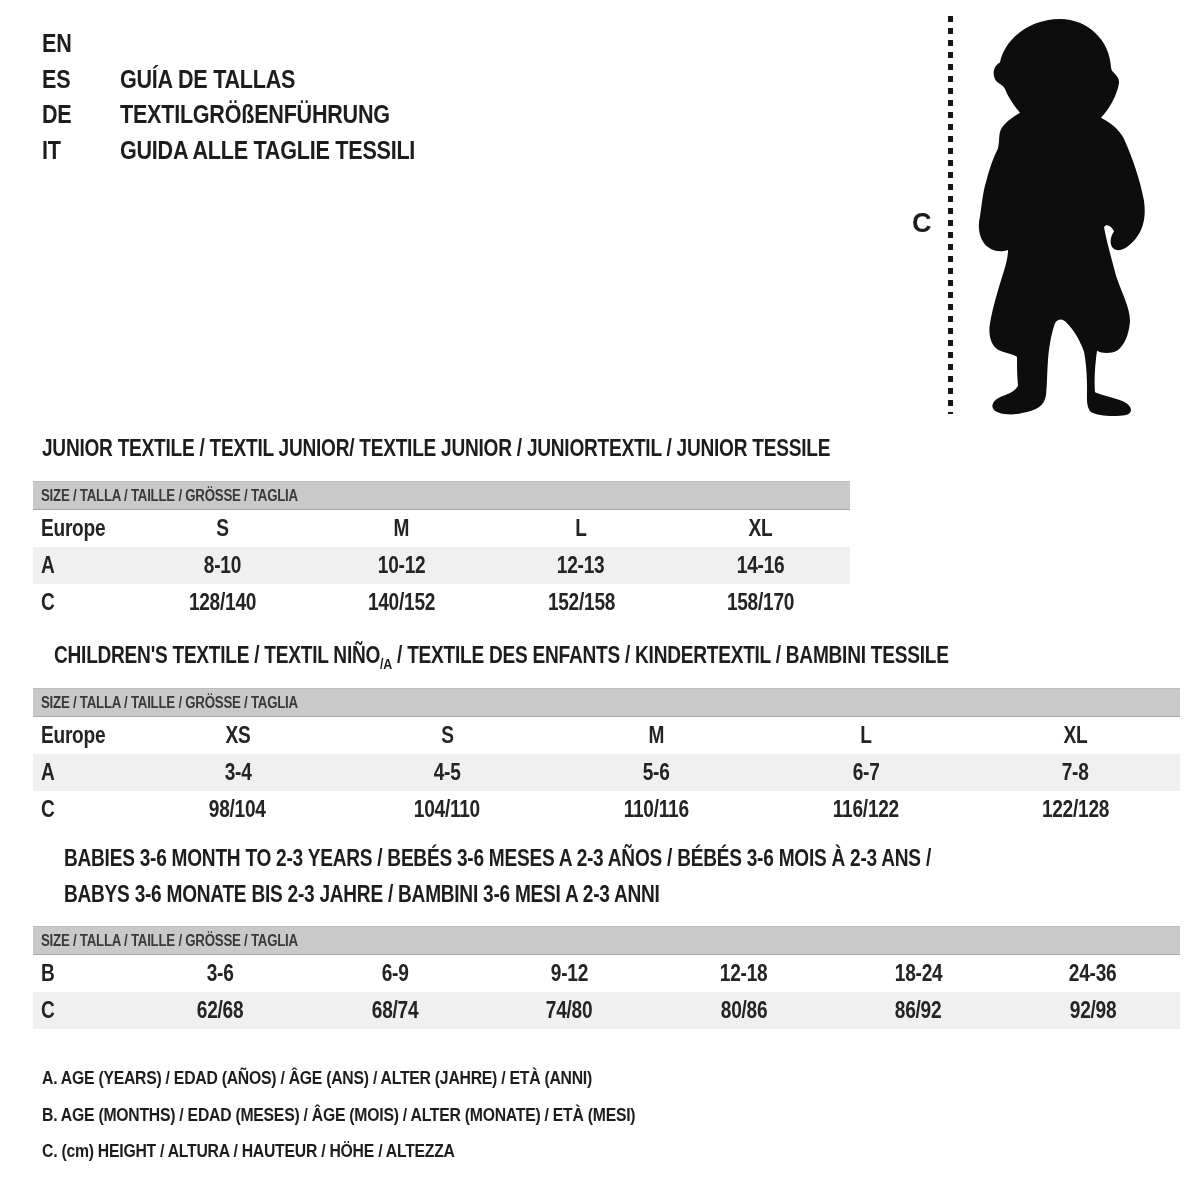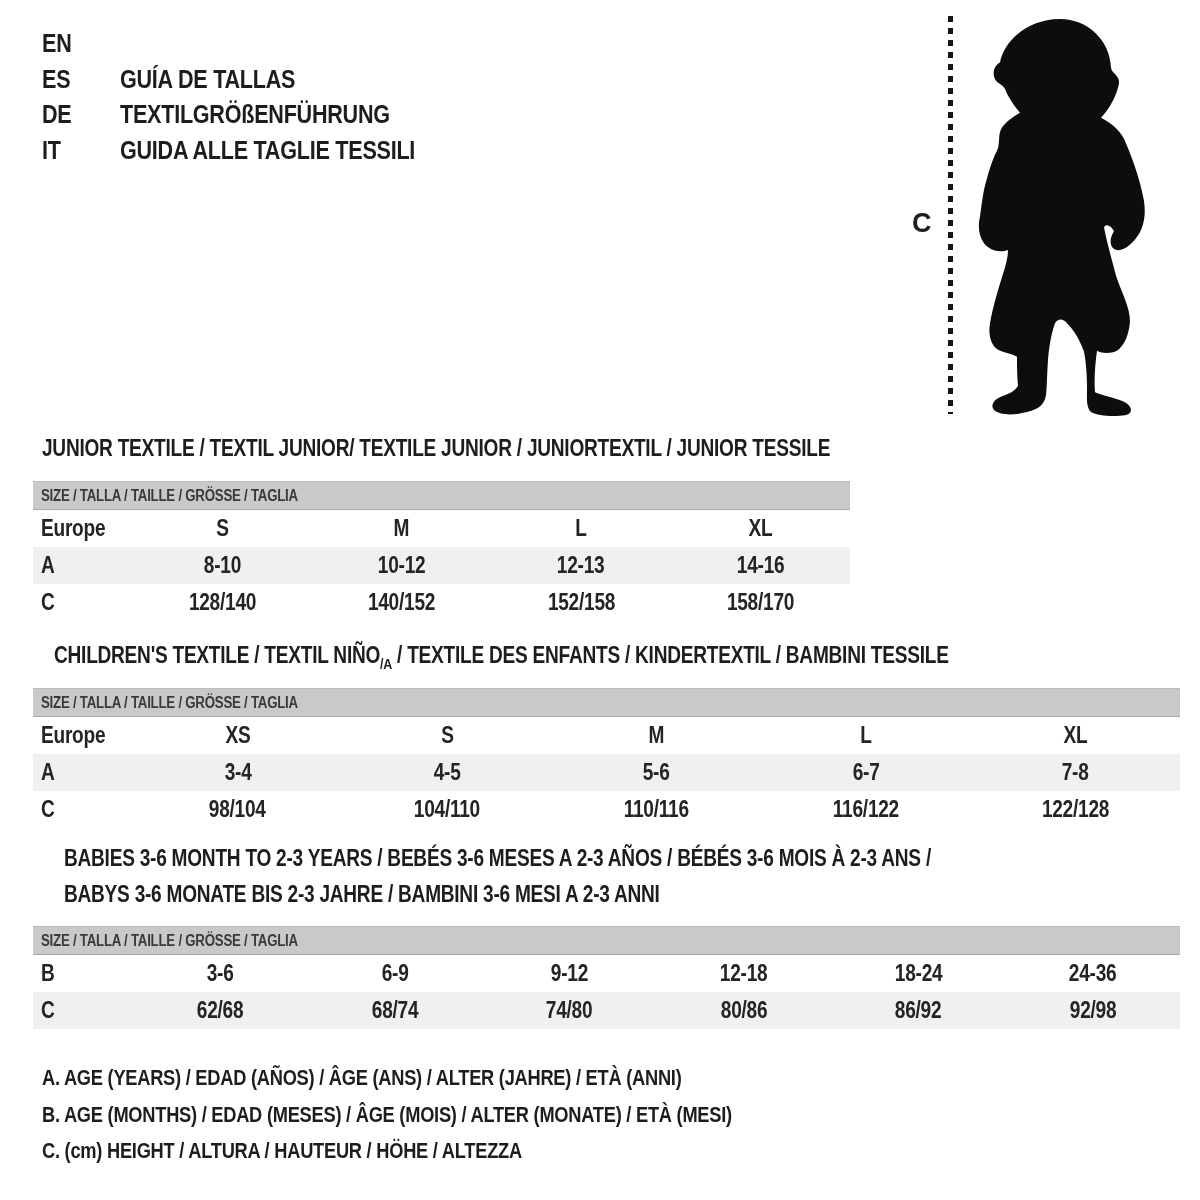--- a/index.html
+++ b/index.html
@@ -43,21 +43,21 @@
   }
   table.size-table td {
     height:37px; padding:0; text-align:center;
     font-size:23px; font-weight:bold; color:#242424;
   }
   table.size-table td.lbl { text-align:left; padding-left:8px; }
   table.size-table tr.shaded { background:#f0f0f0; }
 
   
   .legend { position:absolute; left:42px; top:1060px; }
-  .legend-line { font-size:22px; font-weight:bold; line-height:36.5px; }
+  .legend-line { font-size:19px; font-weight:bold; line-height:36.5px; }
 </style>
 </head>
 <body>
 
 <div class="page">
 
   <div class="lang-block">
     <div class="lang-row">
       <span class="lang-code"><span class="cx">EN</span></span>
     </div>

